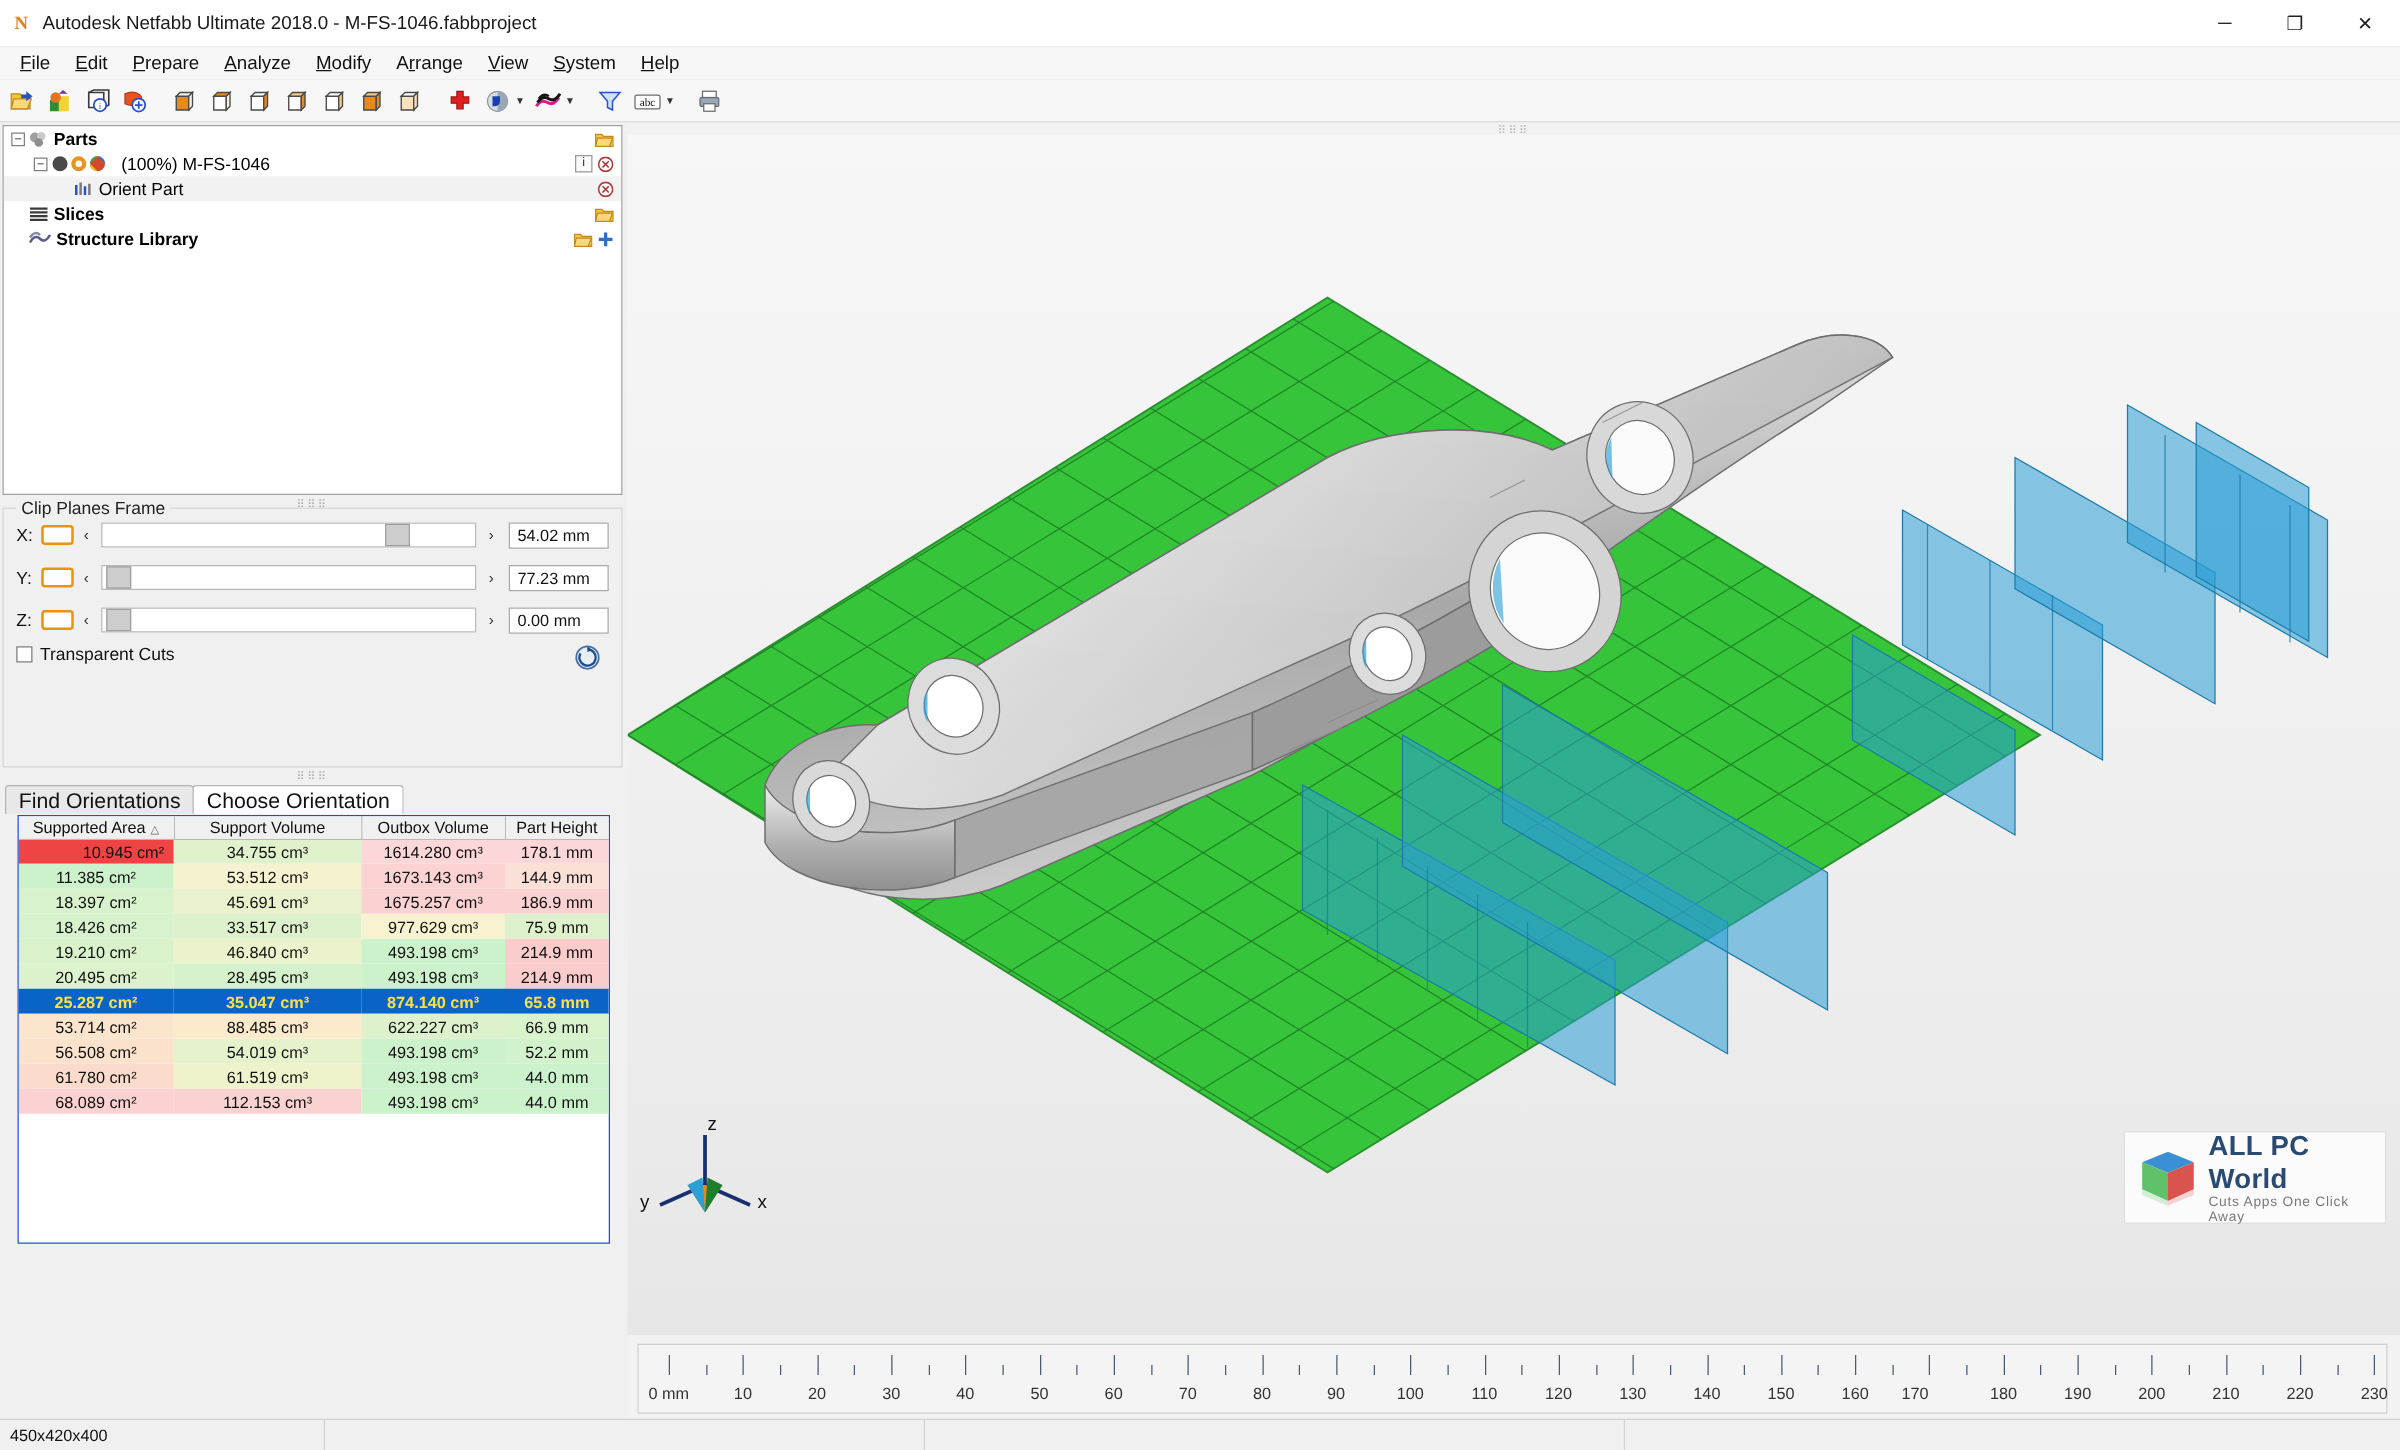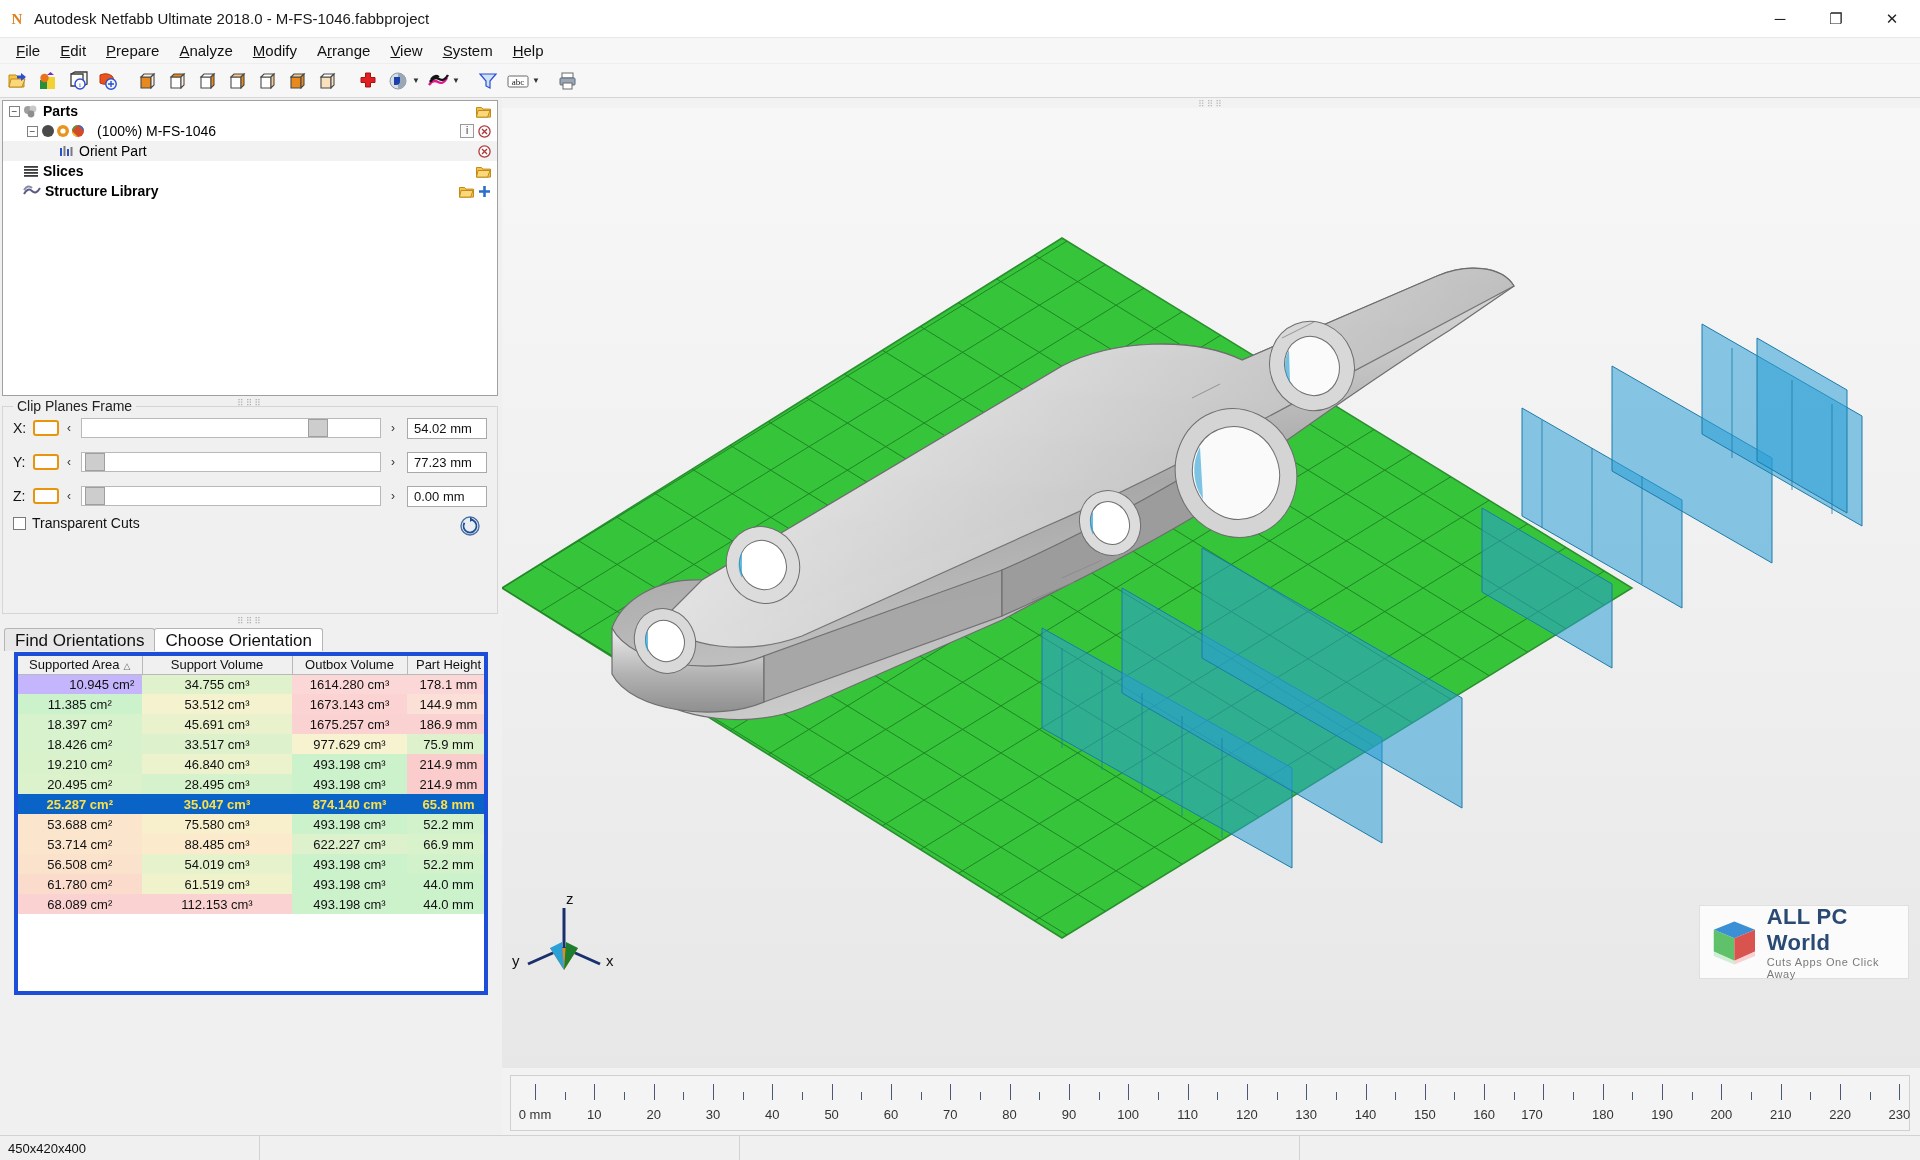--- a/index.html
+++ b/index.html
@@ -106,21 +106,21 @@
     display:inline-block; height: 23px; padding: 0 10px; font-size:17px; line-height:23px;
     border:1px solid #b5b5b5; border-bottom:none; background:#e8e8e8; color:#111; margin-right:-1px;
     border-radius: 3px 3px 0 0;
     text-align: center;
   }
   .tab.active { background:#fff; position:relative; z-index:2; }
 
   
   .tablewrap {
     position: absolute; left: 14px; top: 554px; width: 474px; height: 343px;
-    border: 4px solid #1d4ed8; background:#fff; overflow:hidden;
+    border: 1px solid #1d4ed8; background:#fff; overflow:hidden;
   }
   table.orient { border-collapse: collapse; width: 100%; table-layout: fixed; }
   table.orient th {
     height: 18px; font-size: 13px; font-weight: normal; color:#111;
     background: #f0f0f0; border-right: 1px solid #b9b9b9; border-bottom: 1px solid #b9b9b9;
     text-align: center; padding: 0 2px; position: relative;
   }
   table.orient td {
     height: 20px; font-size: 13px; color:#111; text-align: center;
     border-right: 1px solid transparent; padding: 0 4px;
@@ -537,21 +537,21 @@
           <thead>
               <tr id="orienthead">
                 <th>Supported Area<span class="sortarr">△</span></th>
                 <th>Support Volume</th>
                 <th>Outbox Volume</th>
                 <th>Part Height</th>
               </tr>
             </thead>
           <tbody id="orientbody">
               <tr class="">
-                <td style="background: #c4b5fd; padding-left: 48px;">10.945 cm²</td>
+                <td style="background: #ef4444; padding-left: 48px;">10.945 cm²</td>
                 <td style="background: rgb(223, 242, 204);">34.755 cm³</td>
                 <td style="background: rgb(251, 215, 215);">1614.280 cm³</td>
                 <td style="background: rgb(251, 215, 215);">178.1 mm</td>
               </tr>
               <tr class="">
                 <td style="background: rgb(204, 242, 204);">11.385 cm²</td>
                 <td style="background: rgb(245, 243, 207);">53.512 cm³</td>
                 <td style="background: rgb(251, 211, 211);">1673.143 cm³</td>
                 <td style="background: rgb(251, 224, 216);">144.9 mm</td>
               </tr>
@@ -577,26 +577,20 @@
                 <td style="background: rgb(219, 242, 204);">20.495 cm²</td>
                 <td style="background: rgb(213, 242, 204);">28.495 cm³</td>
                 <td style="background: rgb(204, 242, 204);">493.198 cm³</td>
                 <td style="background: rgb(251, 204, 204);">214.9 mm</td>
               </tr>
               <tr class="sel">
                 <td style="background: rgb(10, 100, 200);">25.287 cm²</td>
                 <td style="background: rgb(10, 100, 200);">35.047 cm³</td>
                 <td style="background: rgb(10, 100, 200);">874.140 cm³</td>
                 <td style="background: rgb(10, 100, 200);">65.8 mm</td>
-              </tr>
-              <tr class="">
-                <td style="background: rgb(251, 229, 204);">53.688 cm²</td>
-                <td style="background: rgb(248, 240, 204);">75.580 cm³</td>
-                <td style="background: rgb(204, 242, 204);">493.198 cm³</td>
-                <td style="background: rgb(210, 242, 204);">52.2 mm</td>
               </tr>
               <tr class="">
                 <td style="background: rgb(251, 229, 204);">53.714 cm²</td>
                 <td style="background: rgb(251, 235, 204);">88.485 cm³</td>
                 <td style="background: rgb(221, 242, 204);">622.227 cm³</td>
                 <td style="background: rgb(216, 242, 204);">66.9 mm</td>
               </tr>
               <tr class="">
                 <td style="background: rgb(251, 226, 204);">56.508 cm²</td>
                 <td style="background: rgb(230, 242, 204);">54.019 cm³</td>

